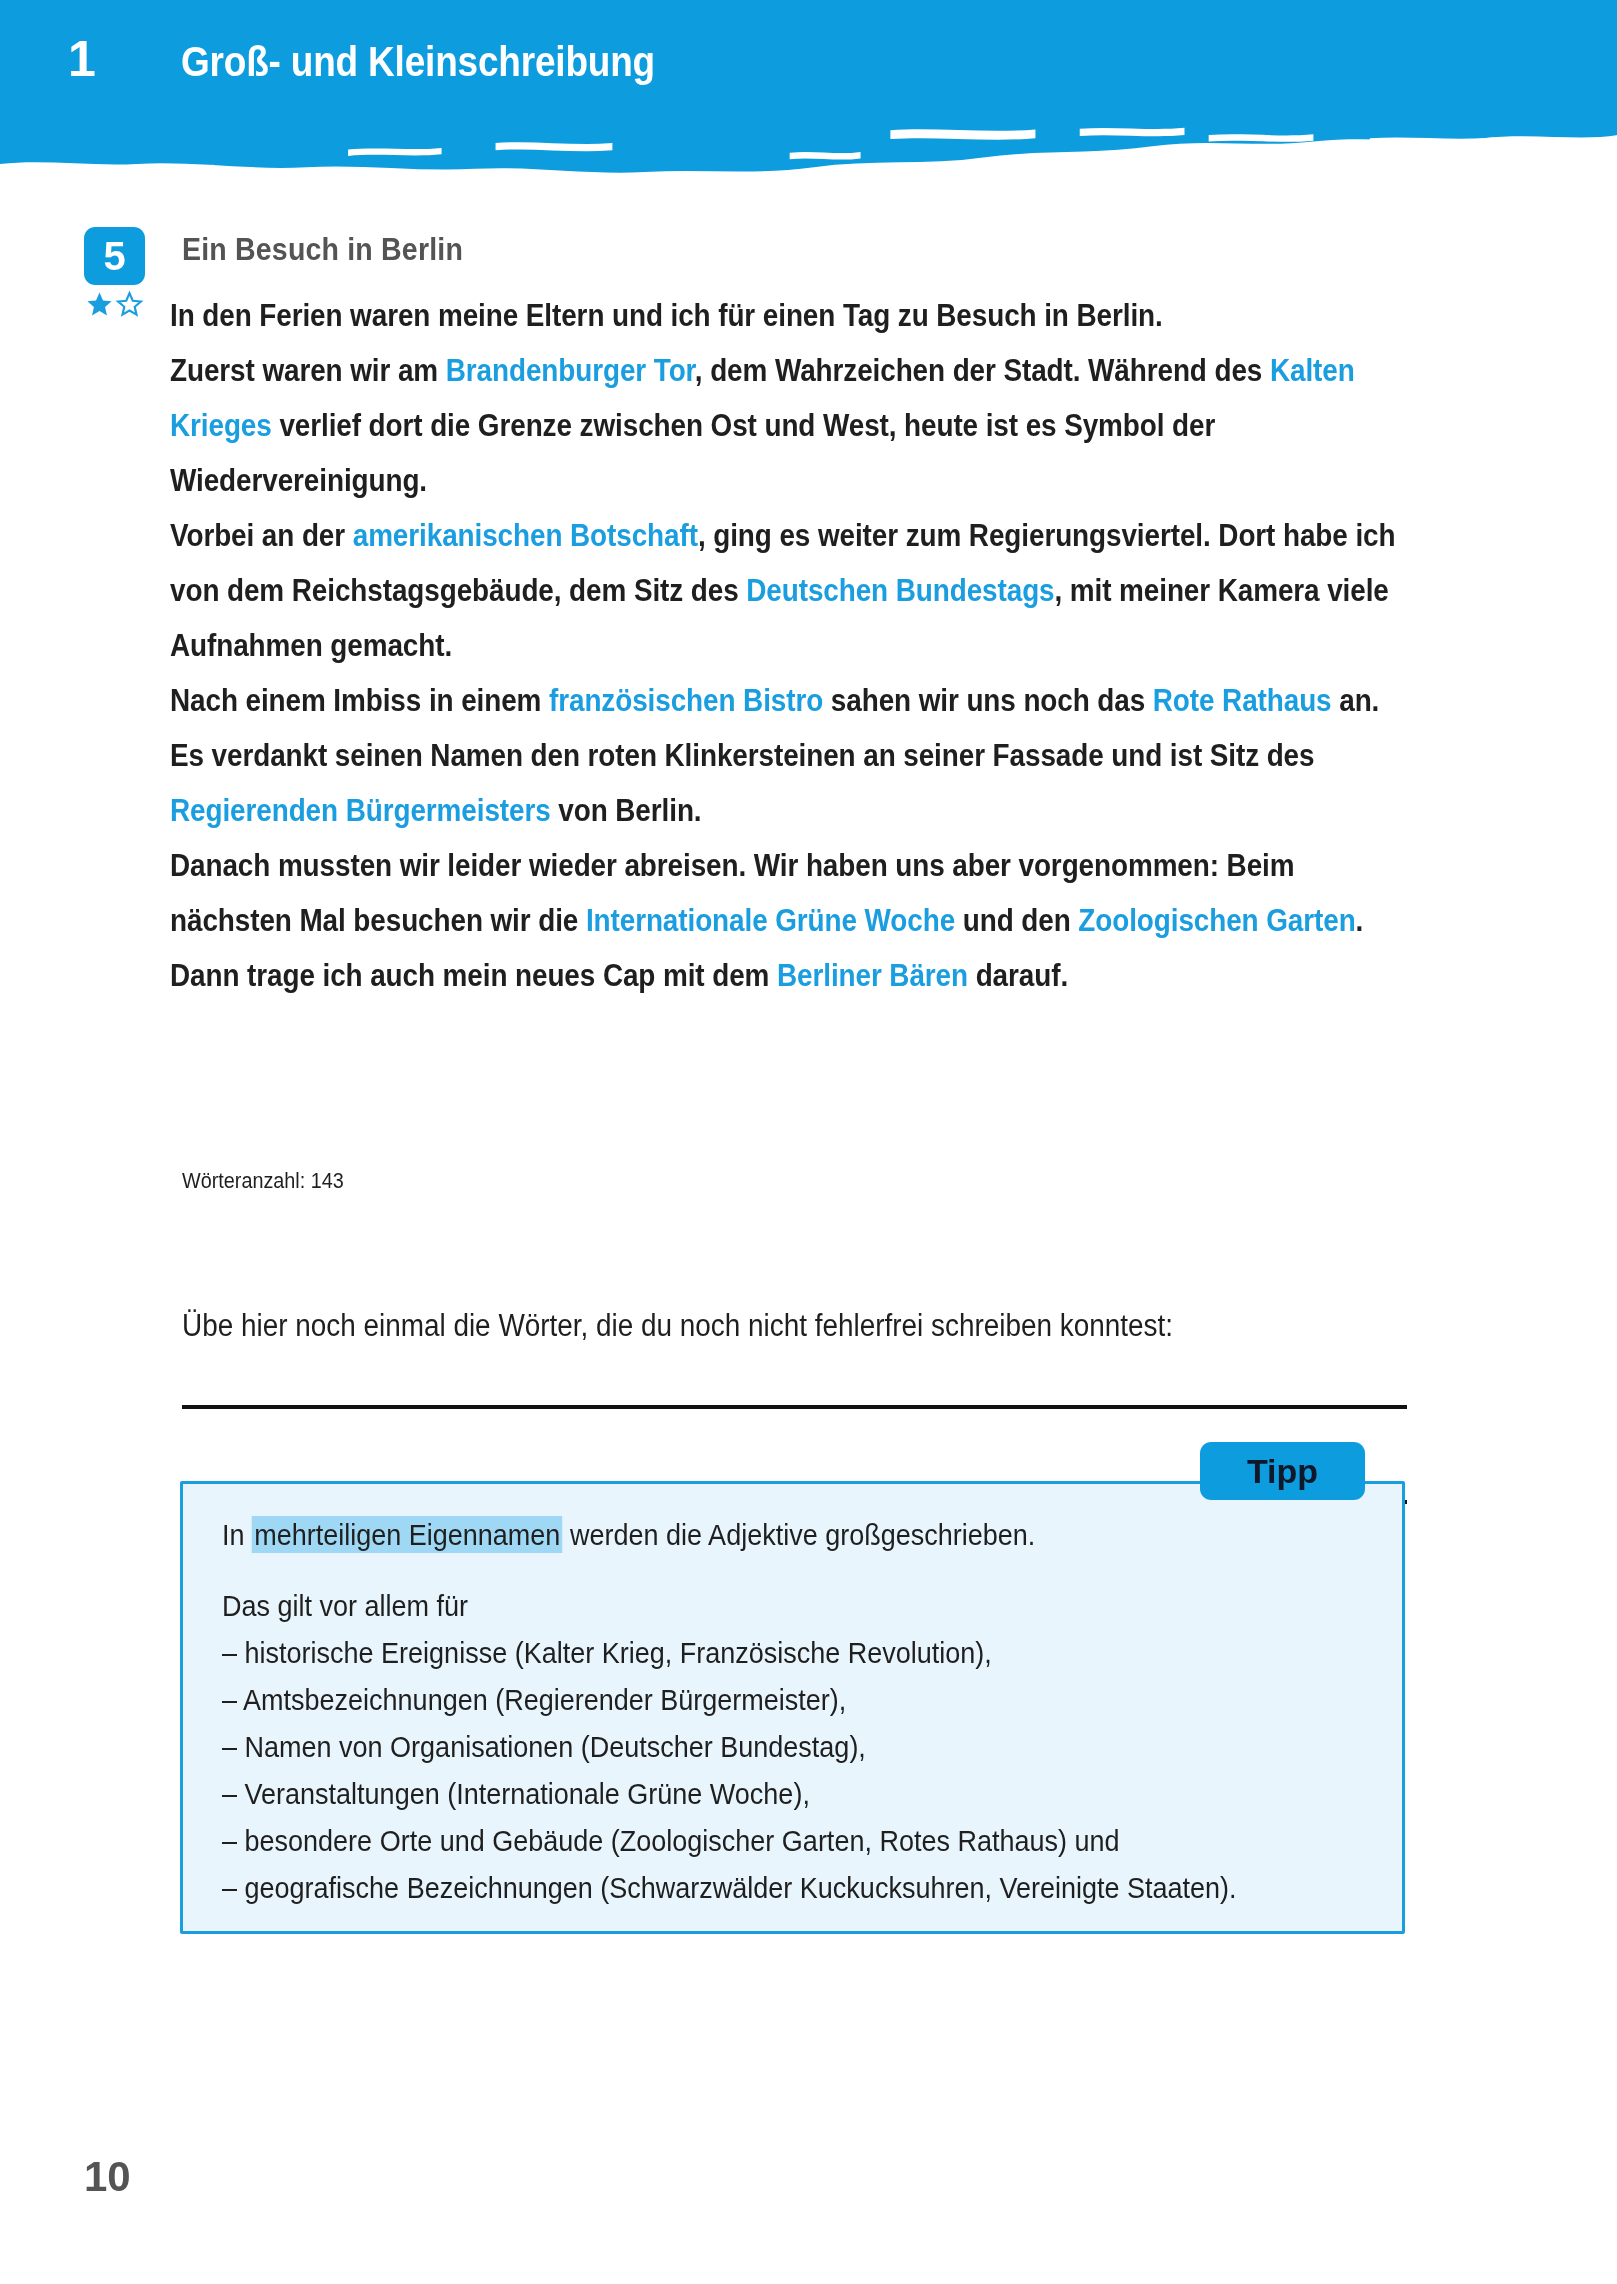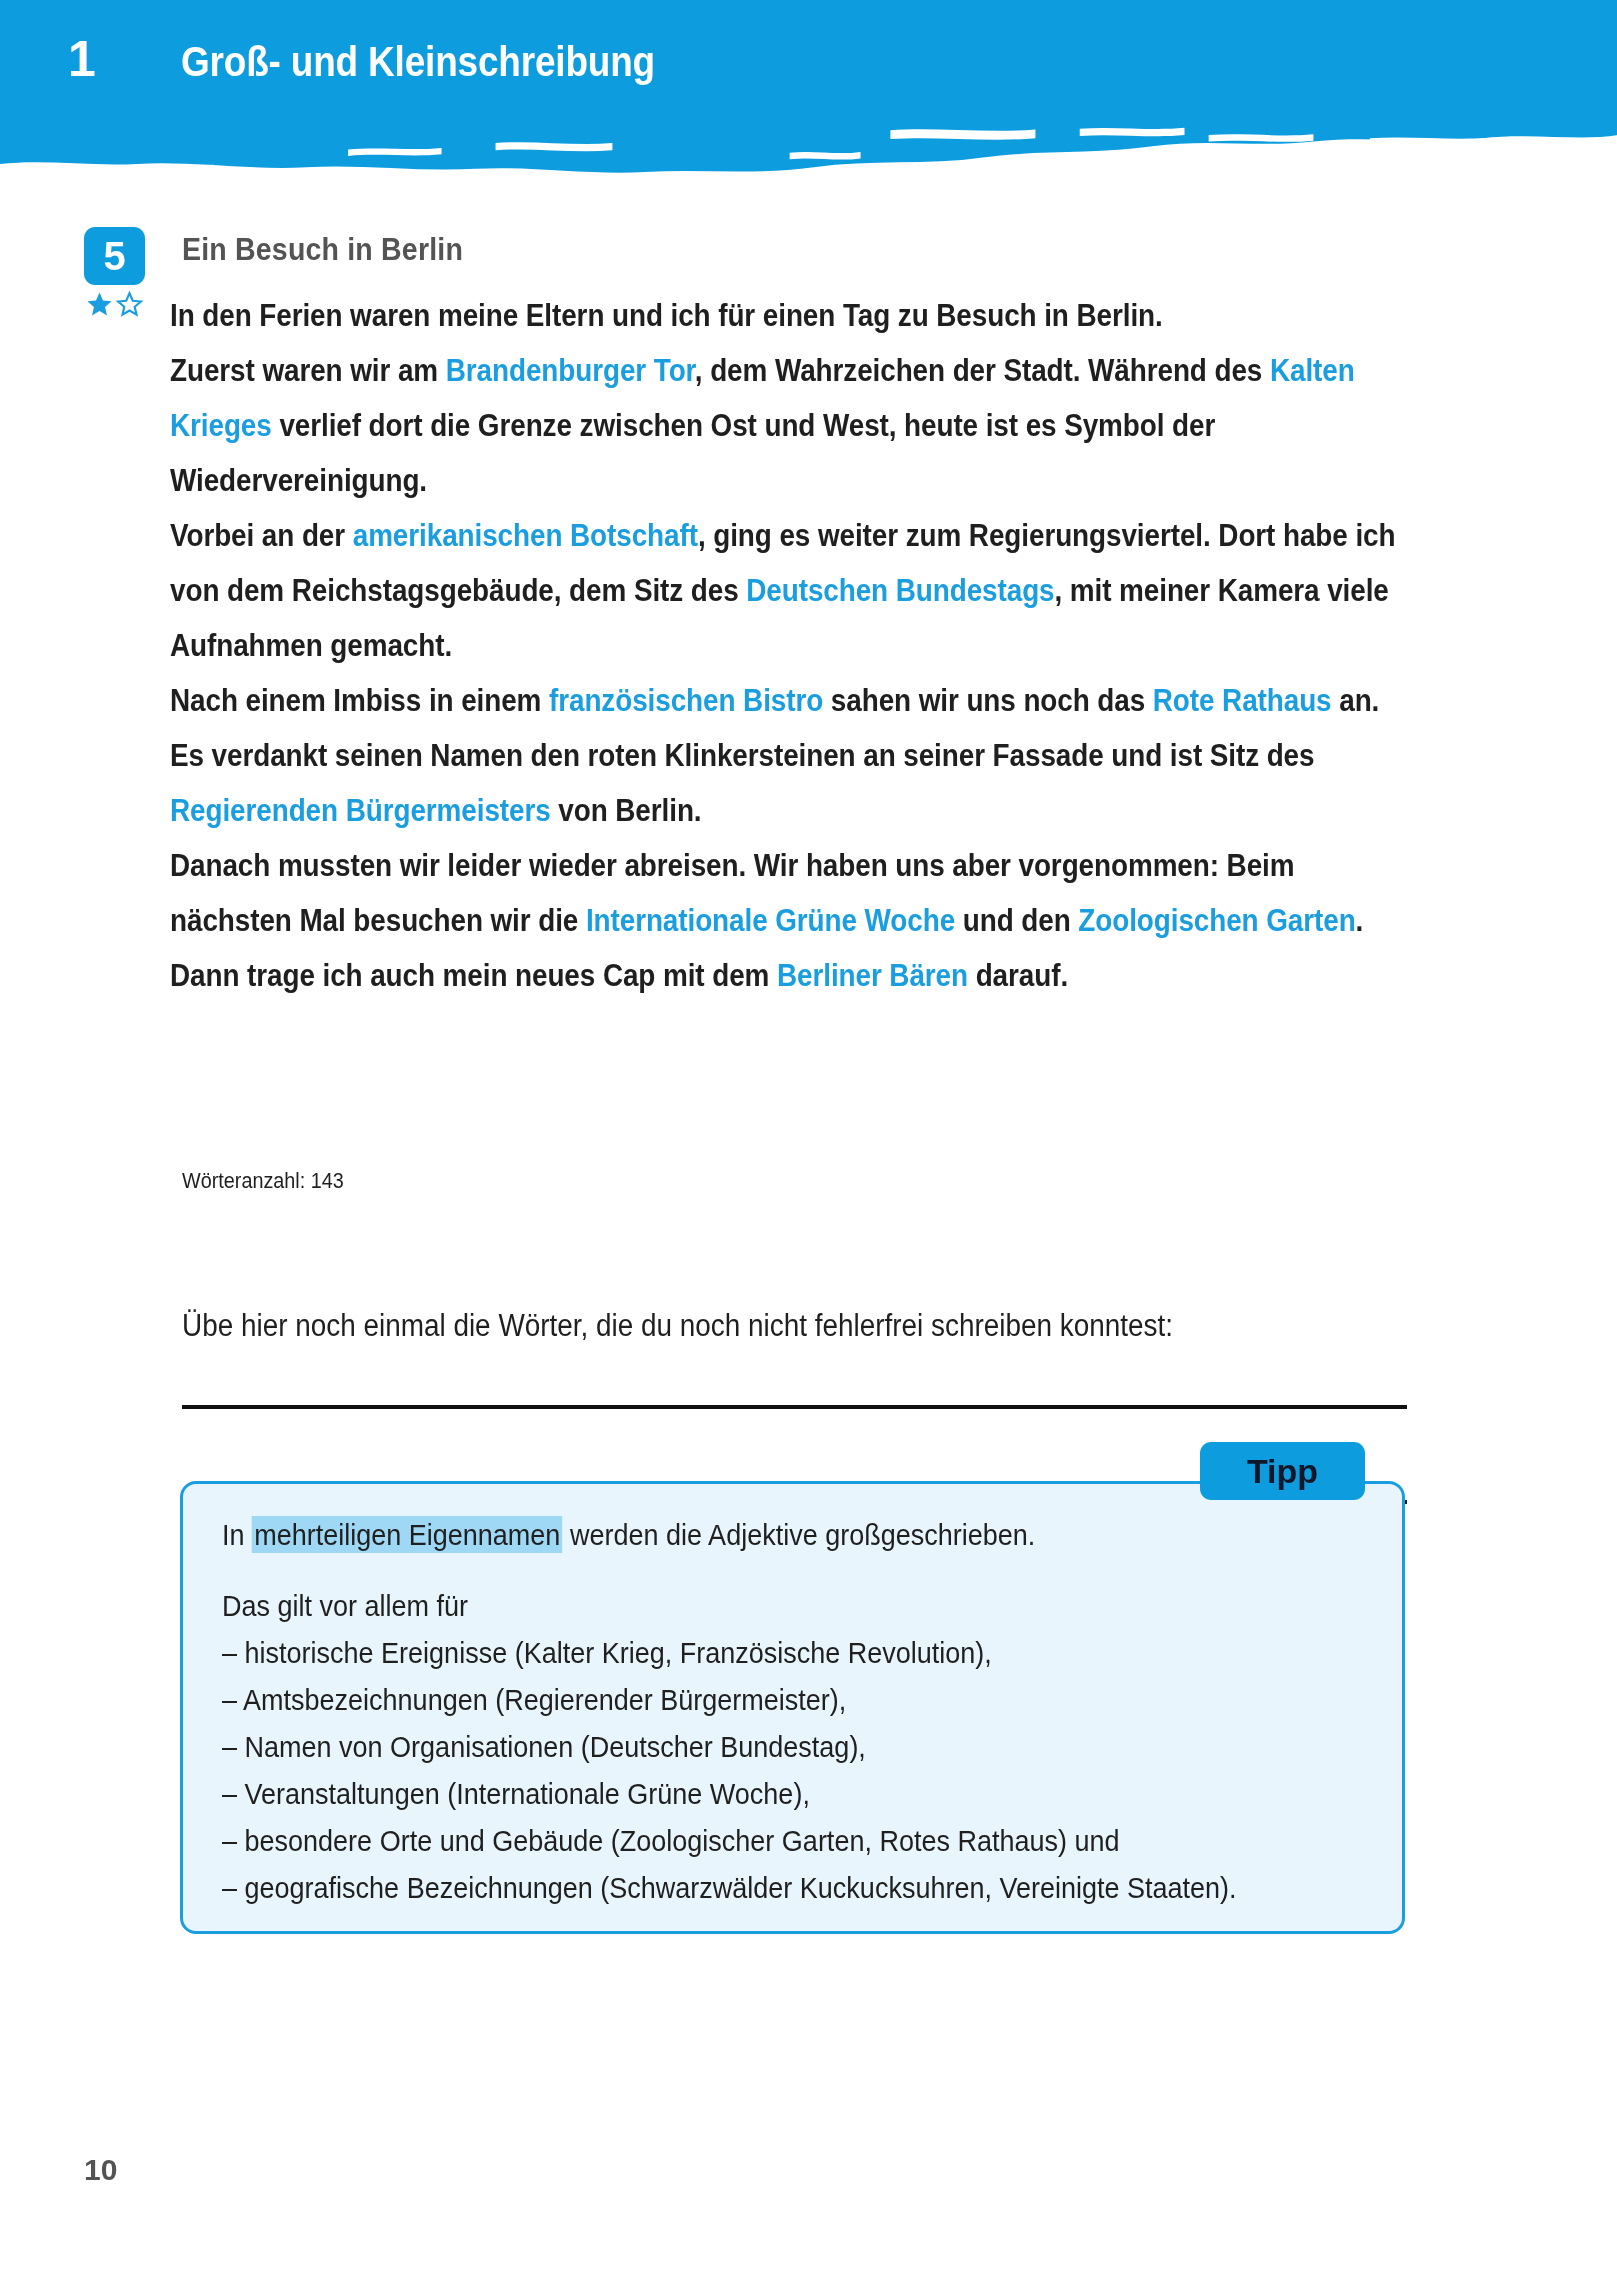--- a/index.html
+++ b/index.html
@@ -189,21 +189,21 @@
     z-index: 3;
   }
   .tipp-box {
     position: absolute;
     left: 180px;
     top: 39px;
     width: 1225px;
     height: 453px;
     background: #e8f5fd;
     border: 3.2px solid #1a9ee0;
-    border-radius: 16px;
+    border-radius: 2px;
     box-sizing: border-box;
     z-index: 2;
   }
   .tipp-content {
     position: absolute;
     left: 39px;
     top: 27px;
     right: 24px;
     font-family: "Liberation Sans", "DejaVu Sans", sans-serif;
     font-size: 30px;
@@ -226,21 +226,21 @@
     padding-left: 24px;
   }
 
   
   .page-number {
     position: absolute;
     left: 84px;
     top: 2153px;
     font-family: "Liberation Sans Narrow", "Liberation Sans", sans-serif;
     font-weight: bold;
-    font-size: 30px;
+    font-size: 42px;
     color: #545454;
   }
 </style>
 </head>
 <body>
 
 <div class="chapter-header">
   <svg class="band-svg" viewBox="0 0 2008 250" preserveAspectRatio="none">
     <path fill="#0d9ddf" d="M0,0 L2008,0 L2008,168
       C1960,176 1900,165 1840,172

